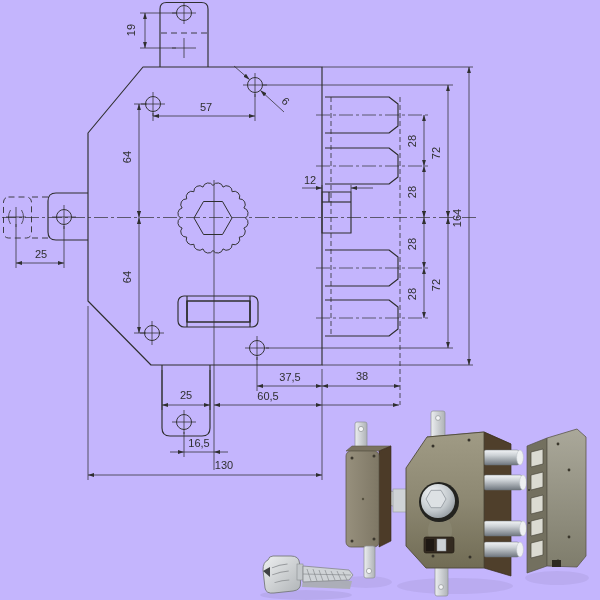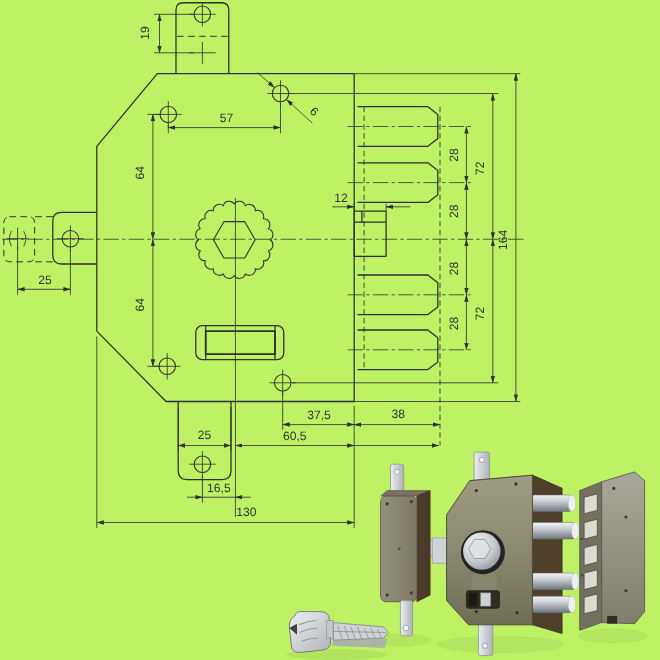--- a/index.html
+++ b/index.html
@@ -1,16 +1,16 @@
 <!DOCTYPE html>
 <html><head>
 <meta charset="utf-8">
 <style>
   html,body{margin:0;padding:0;background:#fff;}
-  #stage{width:600px;height:600px;position:relative;background:#bef264;overflow:hidden;
+  #stage{width:600px;height:600px;position:relative;background:#c4b5fd;overflow:hidden;
          font-family:"Liberation Sans",sans-serif;}
   svg text{font-family:"Liberation Sans",sans-serif;font-size:11px;fill:#2f2f2f;}
   .outline{stroke:#2f2f2f;stroke-width:1.15;fill:none;stroke-linejoin:round;}
   .thin{stroke:#2f2f2f;stroke-width:0.75;fill:none;}
   .hidden-l{stroke:#2f2f2f;stroke-width:0.8;fill:none;stroke-dasharray:5 3;}
   .ghost{stroke:#2f2f2f;stroke-width:0.9;fill:none;stroke-dasharray:6 4;}
   .cline{stroke:#2f2f2f;stroke-width:0.7;fill:none;stroke-dasharray:14 3 3 3;}
   .dim{stroke:#2f2f2f;stroke-width:0.75;fill:none;}
 </style>
 </head>

